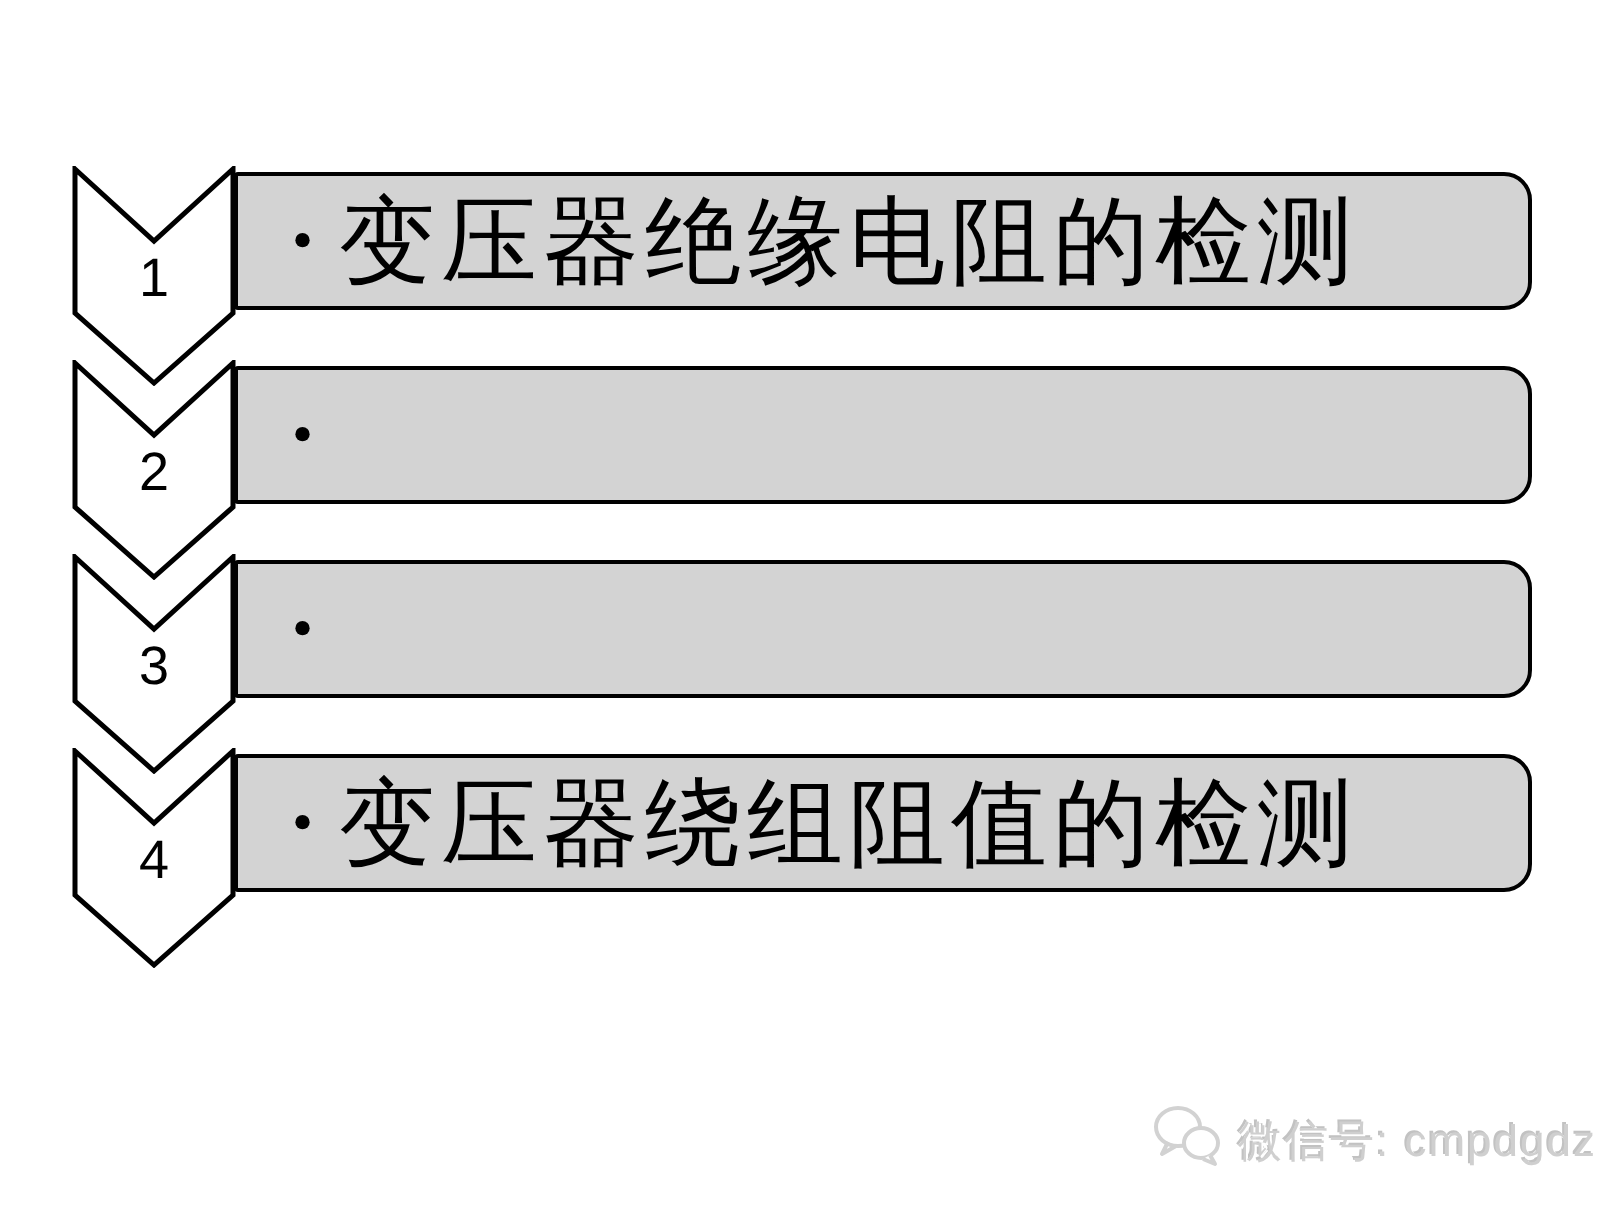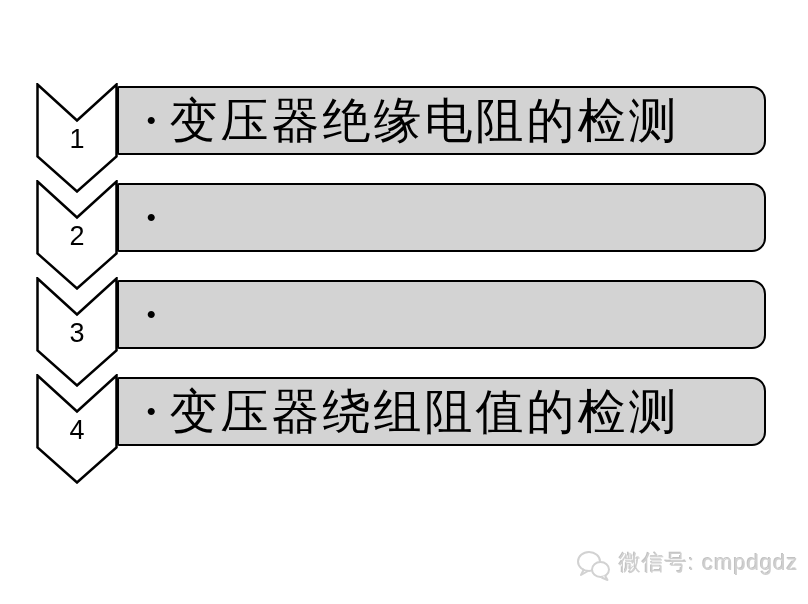--- a/index.html
+++ b/index.html
@@ -81,21 +81,21 @@
     color: #000000;
     font-family: "Liberation Sans", sans-serif;
     z-index: 3;
   }
   .watermark {
     position: absolute;
     left: 576px;
     top: 548px;
     height: 38px;
     display: flex;
-    align-items: flex-start;
+    align-items: flex-end;
   }
   .wechat-icon {
     width: 36px;
     height: 36px;
     margin-right: 7px;
   }
   .watermark-label {
     font-size: 22px;
     color: #cfcfcf;
     text-shadow: 1px 1px 0 #ffffff, -1px -1px 0 #c2c2c2;

